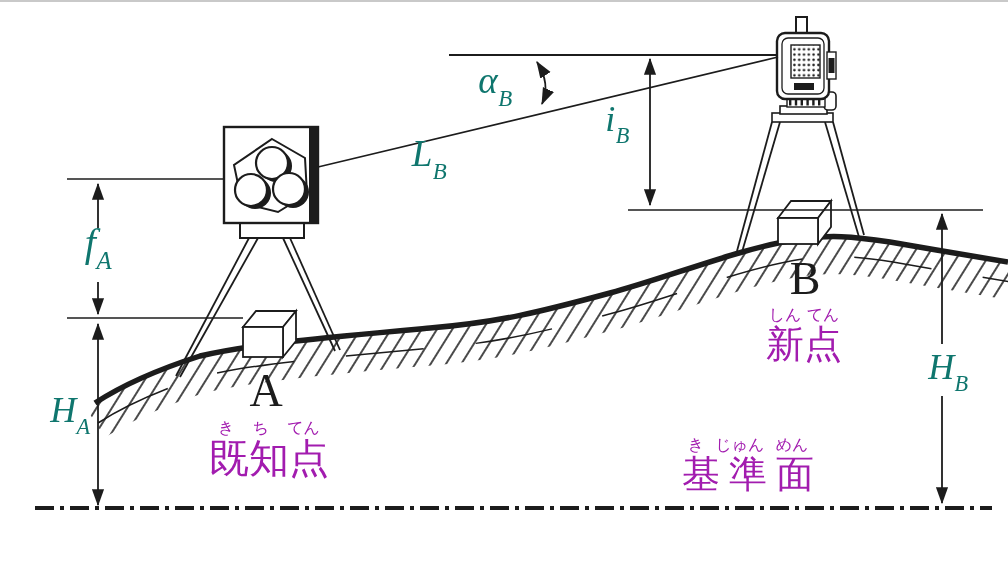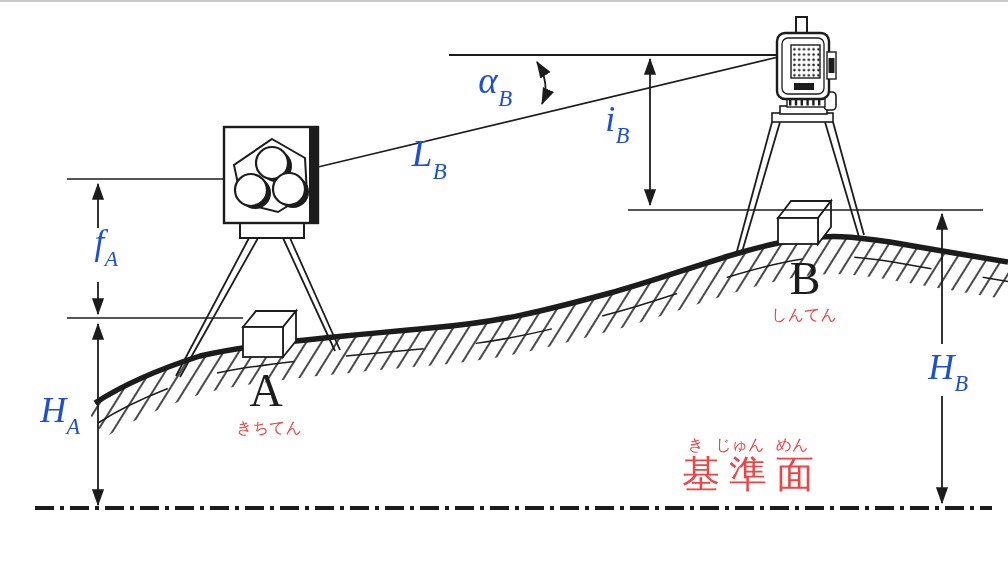--- a/index.html
+++ b/index.html
@@ -4,32 +4,32 @@
 <style>
   html,body{margin:0;padding:0;background:#e9e9e9;}
   #stage{
     position:relative;width:1008px;height:565px;background:#ffffff;
     overflow:hidden;font-family:"Liberation Serif","DejaVu Serif",serif;
   }
   #lineart{position:absolute;left:0;top:0;}
   
   .m{
     position:absolute;transform:translate(-50%,-50%);
-    font-style:italic;font-size:36px;color:#1d4ed8;white-space:nowrap;line-height:1;
+    font-style:italic;font-size:36px;color:#0f766e;white-space:nowrap;line-height:1;
   }
   .m sub{font-size:0.62em;font-style:italic;position:relative;top:0.18em;left:0.02em;}
   
   .ptletter{
     position:absolute;transform:translate(-50%,-50%);
     font-size:46px;color:#1c1c1c;line-height:1;
   }
   
   .ptl{
     position:absolute;transform:translateX(-50%);
-    text-align:center;color:#ef4444;
+    text-align:center;color:#a21caf;
   }
   .furi{display:flex;justify-content:space-around;font-size:16px;line-height:1.1;margin-bottom:1px;white-space:nowrap;}
   .furi span{display:inline-block;}
   .kanji{font-size:40px;line-height:1.05;white-space:nowrap;}
   .kanji.spaced{letter-spacing:9px;margin-right:-9px;}
   .kanji.mid{font-size:38px;}
 </style>
 </head>
 <body>
 
@@ -133,43 +133,45 @@
       <line x1="942" y1="396" x2="942" y2="503" marker-end="url(#arw)"></line>
     </g>
   </svg>
 
   <div class="m" style="left:495px;top:84px;font-size:37px"><span>α</span><sub>B</sub></div>
 
   <div class="m" style="left:429px;top:157px;font-size:37px"><span>L</span><sub>B</sub></div>
 
   <div class="m" style="left:617px;top:122px"><span>i</span><sub>B</sub></div>
 
-  <div class="m" style="left:106px;top:246px;font-size:35px"><span>f</span><sub>A</sub></div>
+  <div class="m" style="left:98px;top:246px;font-size:40px"><span>f</span><sub>A</sub></div>
 
-  <div class="m" style="left:60px;top:413px"><span>H</span><sub>A</sub></div>
+  <div class="m" style="left:70px;top:413px"><span>H</span><sub>A</sub></div>
 
   <div class="m" style="left:948px;top:370px"><span>H</span><sub>B</sub></div>
 
   <div class="ptletter" style="left:266px;top:391px">A</div>
 
   <div class="ptletter" style="left:805px;top:279px">B</div>
 
   <div class="ptl" style="left:269px;top:419px">
     <div class="furi">
         <span>き</span>
         <span>ち</span>
         <span>てん</span>
       </div>
+    <div class="kanji">既知点</div>
   </div>
 
   <div class="ptl" style="left:804px;top:306px">
     <div class="furi">
         <span>しん</span>
         <span>てん</span>
       </div>
+    <div class="kanji mid">新点</div>
   </div>
 
   <div class="ptl" style="left:748px;top:436px">
     <div class="furi">
         <span>き</span>
         <span>じゅん</span>
         <span>めん</span>
       </div>
     <div class="kanji mid spaced">基準面</div>
   </div>

